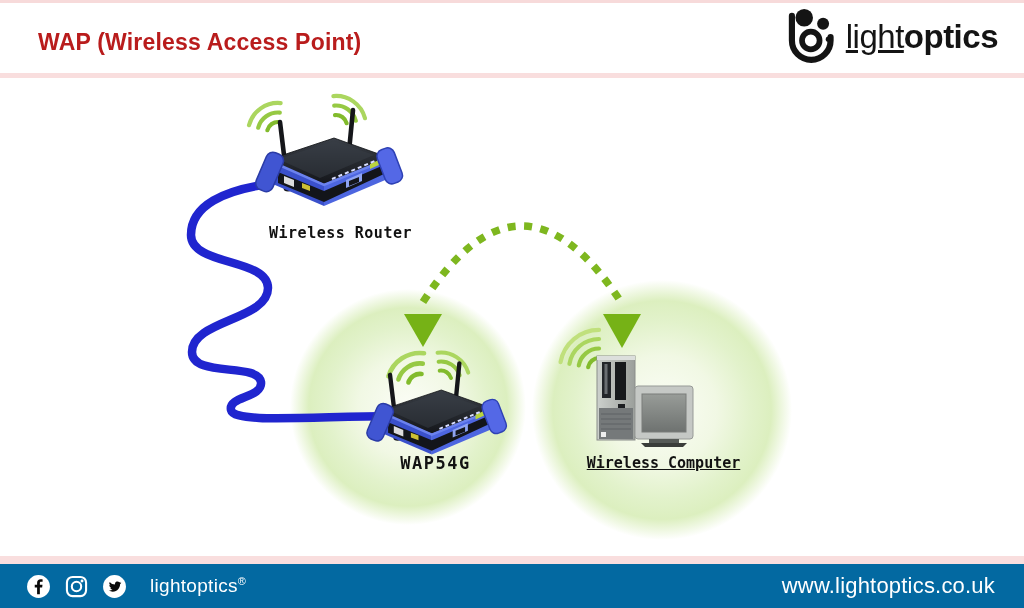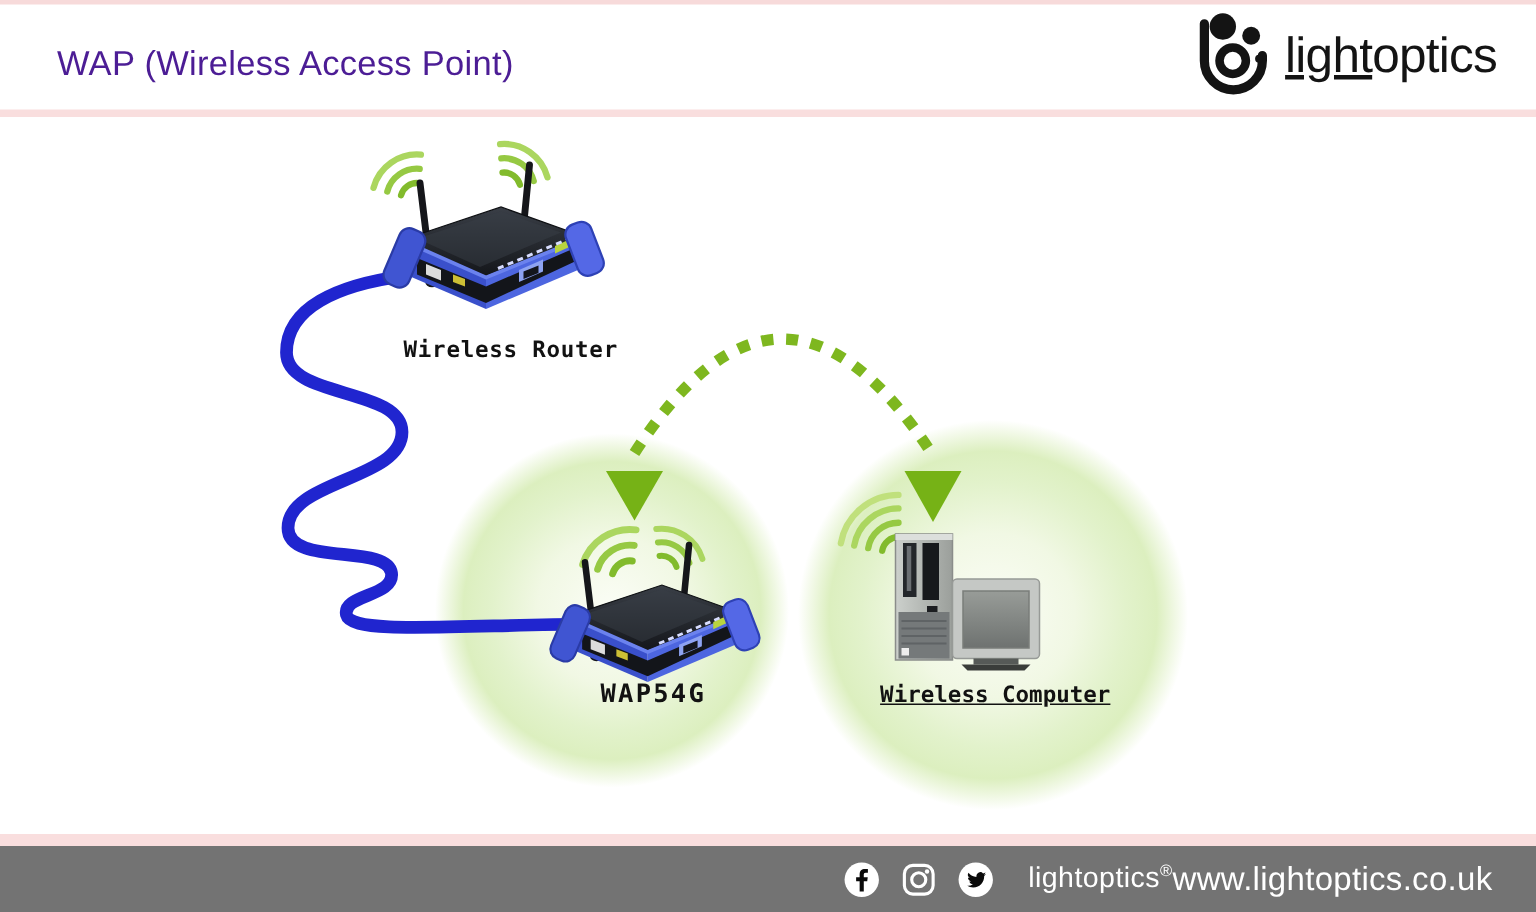--- a/index.html
+++ b/index.html
@@ -1,39 +1,39 @@
 <!DOCTYPE html>
 <html><head>
 <meta charset="utf-8">
 <style>
   html,body{margin:0;padding:0;background:#e8e8e8;}
   .page{position:relative;width:1024px;height:608px;background:#ffffff;overflow:hidden;
         font-family:"Liberation Sans",sans-serif;margin:0 auto;}
   .top-strip{position:absolute;left:0;top:0;width:100%;height:3px;background:#f7dada;}
   .header-divider{position:absolute;left:0;top:73px;width:100%;height:5px;background:#f9dede;}
-  .page-title{position:absolute;left:38px;top:29px;font-size:23px;font-weight:normal;color:#4c1d95;letter-spacing:0.2px;}
+  .page-title{position:absolute;left:38px;top:29px;font-size:23px;font-weight:bold;color:#b91c1c;letter-spacing:0.2px;}
   .logo{position:absolute;right:26px;top:8px;display:flex;align-items:center;}
   .logo-text{font-size:33px;color:#141414;letter-spacing:-0.5px;margin-left:2px;}
   .logo-text .lt-light{font-weight:400;text-decoration:underline;}
-  .logo-text .lt-bold{font-weight:400;}
+  .logo-text .lt-bold{font-weight:700;}
   .diagram{position:absolute;left:0;top:78px;width:1024px;height:478px;}
   .range-circle{position:absolute;border-radius:50%;
     background:radial-gradient(circle closest-side,#fbfdf6 0%,#f1f8e4 42%,#e2f2cb 68%,#dcefbf 84%,rgba(220,239,191,0) 100%);}
   .circle-left{left:290px;top:211px;width:236px;height:236px;}
   .circle-right{left:532px;top:202px;width:260px;height:260px;}
   .diagram-canvas{position:absolute;left:0;top:-78px;width:1024px;height:608px;}
   .device-label{position:absolute;transform:translateX(-50%);color:#121212;white-space:nowrap;
     font-family:"DejaVu Sans Mono","Liberation Mono",monospace;font-weight:bold;padding-left:31px;}
   .label-router{left:325px;top:146px;font-size:15px;letter-spacing:0.5px;}
   .label-wap{left:420px;top:375px;font-size:17px;letter-spacing:1.5px;}
   .label-computer{left:648px;top:376px;font-size:15px;text-decoration:underline;}
   .page-footer{position:absolute;left:0;top:556px;width:100%;height:52px;}
   .footer-pink{position:absolute;left:0;top:0;width:100%;height:8px;background:#f9dede;}
-  .footer-bar{position:absolute;left:0;top:8px;width:100%;height:44px;background:#737373;
-    display:flex;align-items:center;justify-content:flex-end;box-sizing:border-box;padding:0 29px 0 38px;}
+  .footer-bar{position:absolute;left:0;top:8px;width:100%;height:44px;background:#0369a1;
+    display:flex;align-items:center;justify-content:space-between;box-sizing:border-box;padding:0 29px 0 26px;}
   .footer-left{display:flex;align-items:center;gap:13px;}
   .social-icon{width:25px;height:25px;display:block;cursor:pointer;}
   .footer-brand{color:#ffffff;font-size:19px;margin-left:10px;letter-spacing:0.3px;}
   .footer-brand sup{font-size:11px;}
   .footer-site{color:#ffffff;font-size:22px;letter-spacing:0.2px;cursor:pointer;}
 </style>
 </head>
 <body>
 
 <div class="page">

